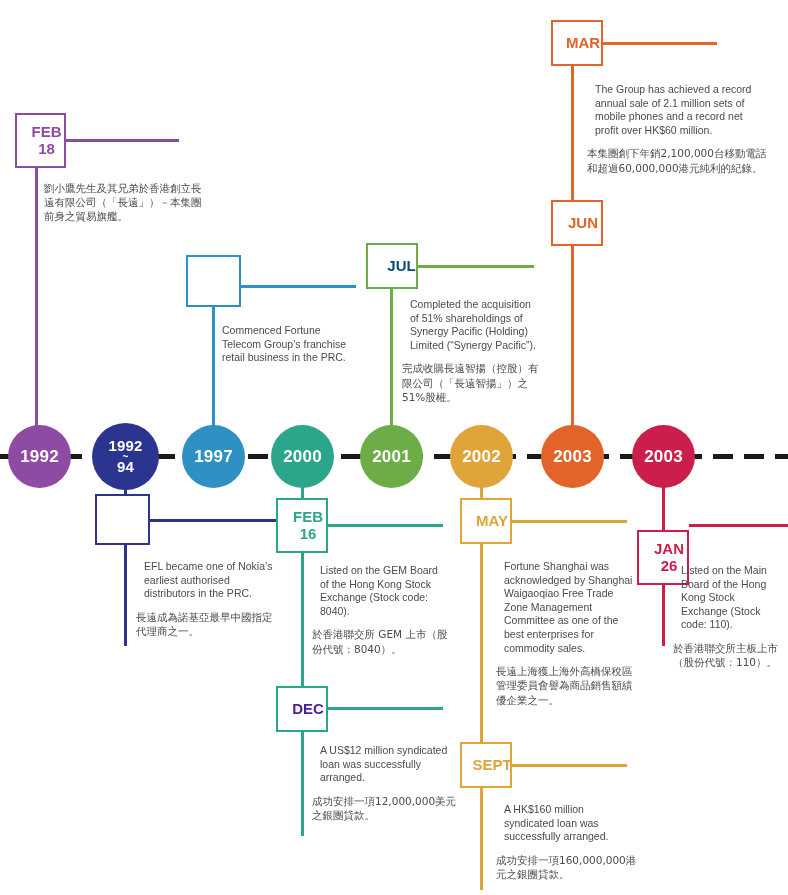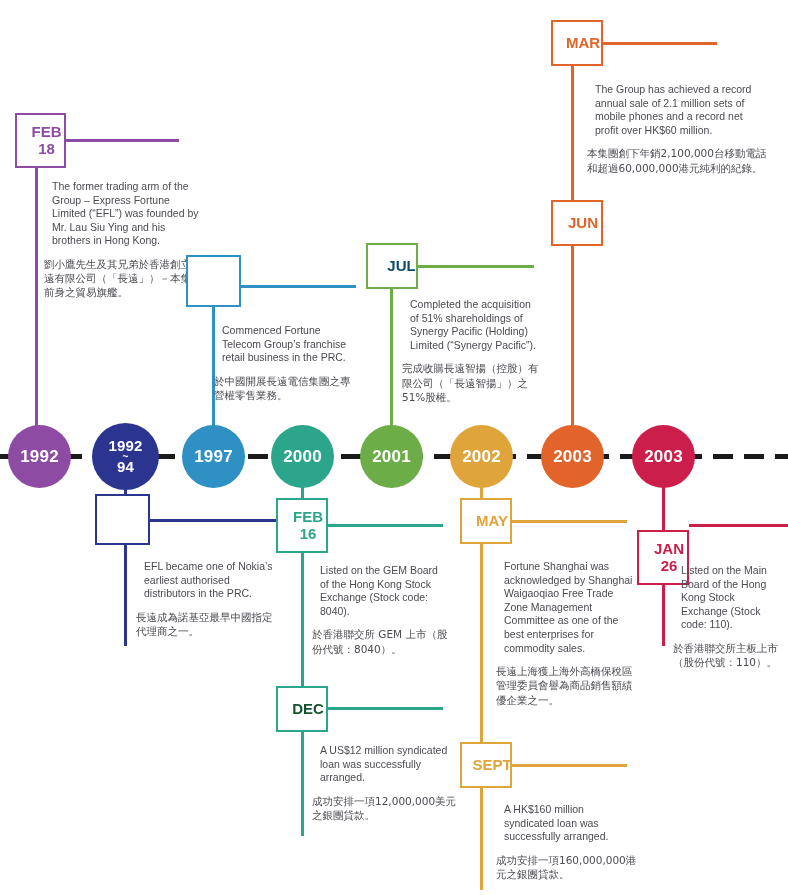--- a/index.html
+++ b/index.html
@@ -44,21 +44,20 @@
 
   <div class="axis"></div>
 
   <div class="vline" style="left:35px;top:168px;width:3px;height:288px;background:#8E4BA4;"></div>
   <div class="mbox" style="left:15px;top:113px;width:51px;height:55px;border:2.5px solid #8E4BA4;">
     <div class="m-txt" style="color:#8E4BA4;">FEB</div>
     <div class="d-txt" style="color:#8E4BA4;">18</div>
   </div>
   <div class="hline" style="left:66px;top:139px;width:113px;height:2.5px;background:#8E4BA4;"></div>
   <div class="desc" style="left:44px;top:172px;width:165px;">
-    <p class="en">The former trading arm of the Group – Express Fortune Limited (“EFL”) was founded by Mr. Lau Siu Ying and his brothers in Hong Kong.</p>
     <p class="zh">劉小鷹先生及其兄弟於香港創立長遠有限公司（「長遠」）－本集團前身之貿易旗艦。</p>
   </div>
   <div class="year" style="left:8px;top:425px;width:63px;height:63px;background:#8E4BA4;">
     <span class="yr-txt">1992</span>
   </div>
 
   <div class="year two-line" style="left:92px;top:423px;width:67px;height:67px;background:#2B3590;">
     <span class="yr-txt">
       <span>1992</span>
       <span class="tilde">~</span>
@@ -78,38 +77,37 @@
   <div class="year" style="left:182px;top:425px;width:63px;height:63px;background:#2E90C3;">
     <span class="yr-txt">1997</span>
   </div>
   <div class="vline" style="left:212px;top:258px;width:3px;height:168px;background:#2E90C3;"></div>
   <div class="mbox" style="left:186px;top:255px;width:55px;height:52px;border:2.5px solid #2E90C3;">
     <div class="m-txt" style="color:#2E90C3;"></div>
   </div>
   <div class="hline" style="left:241px;top:285px;width:115px;height:2.5px;background:#2E90C3;"></div>
   <div class="desc" style="left:214px;top:316px;width:145px;">
     <p class="en">Commenced Fortune Telecom Group’s franchise retail business in the PRC.</p>
-    <p class="zh">於中國開展長遠電信集團之專營權零售業務。</p>
   </div>
 
   <div class="year" style="left:271px;top:425px;width:63px;height:63px;background:#2BA68A;">
     <span class="yr-txt">2000</span>
   </div>
   <div class="vline" style="left:301px;top:486px;width:3px;height:200px;background:#2BA68A;"></div>
   <div class="mbox" style="left:276px;top:498px;width:52px;height:55px;border:2.5px solid #2BA68A;">
     <div class="m-txt" style="color:#2BA68A;">FEB</div>
     <div class="d-txt" style="color:#2BA68A;">16</div>
   </div>
   <div class="hline" style="left:328px;top:524px;width:115px;height:2.5px;background:#2BA68A;"></div>
   <div class="desc" style="left:312px;top:556px;width:145px;">
     <p class="en">Listed on the GEM Board of the Hong Kong Stock Exchange (Stock code: 8040).</p>
     <p class="zh">於香港聯交所 GEM 上市（股份代號：8040）。</p>
   </div>
   <div class="mbox" style="left:276px;top:686px;width:52px;height:46px;border:2.5px solid #2BA68A;">
-    <div class="m-txt" style="color:#14532d;">DEC</div>
+    <div class="m-txt" style="color:#4c1d95;">DEC</div>
   </div>
   <div class="hline" style="left:328px;top:707px;width:115px;height:2.5px;background:#2BA68A;"></div>
   <div class="vline" style="left:301px;top:732px;width:3px;height:104px;background:#2BA68A;"></div>
   <div class="desc" style="left:312px;top:736px;width:145px;">
     <p class="en">A US$12 million syndicated loan was successfully arranged.</p>
     <p class="zh">成功安排一項12,000,000美元之銀團貸款。</p>
   </div>
 
   <div class="year" style="left:360px;top:425px;width:63px;height:63px;background:#6DAD48;">
     <span class="yr-txt">2001</span>

